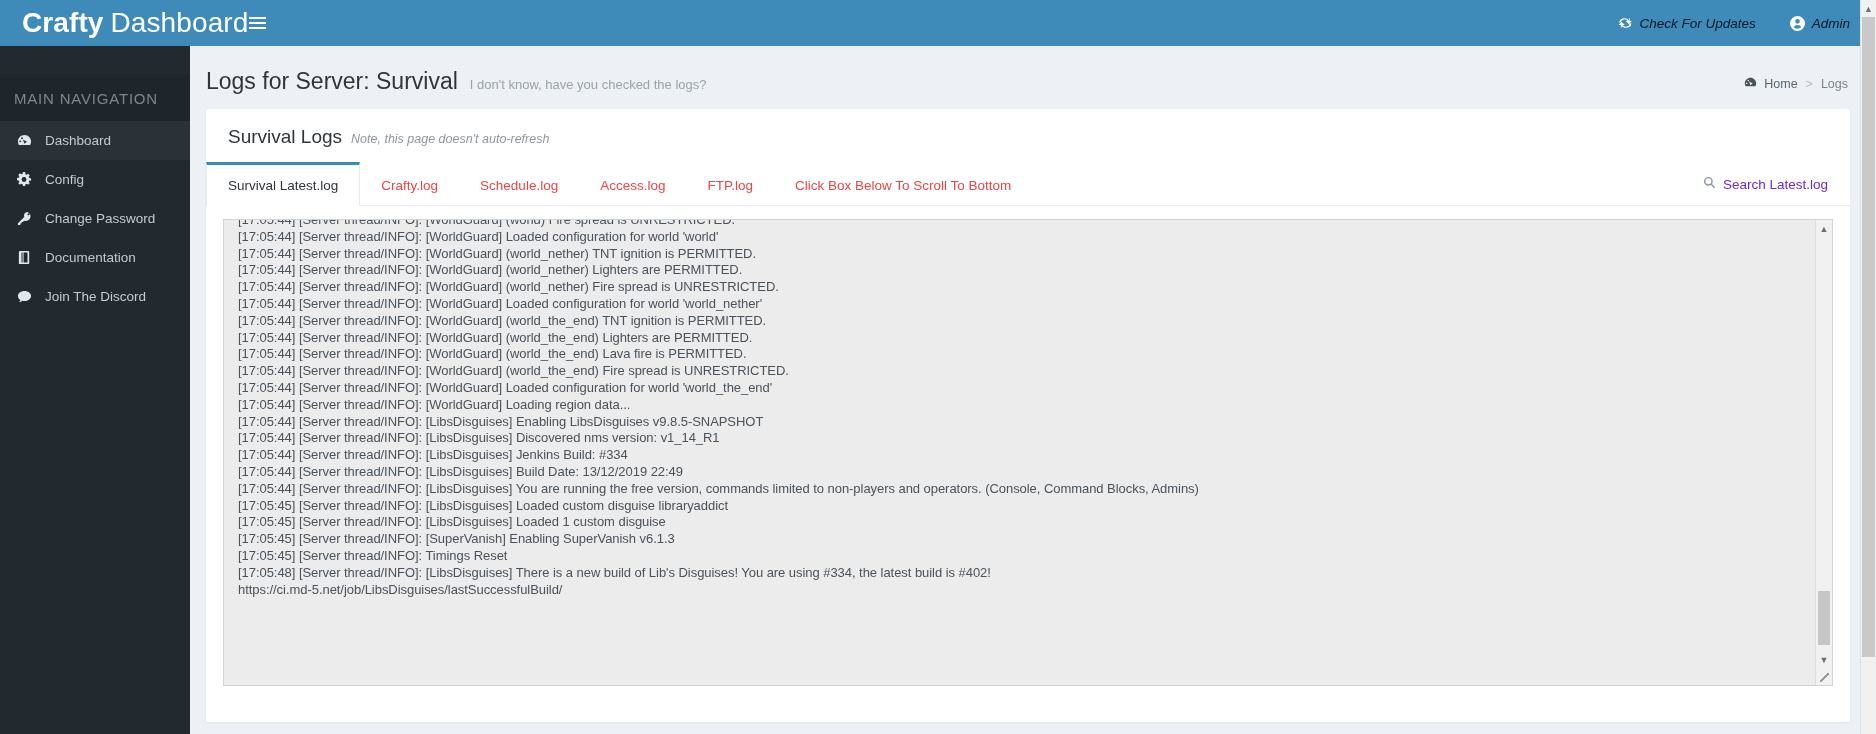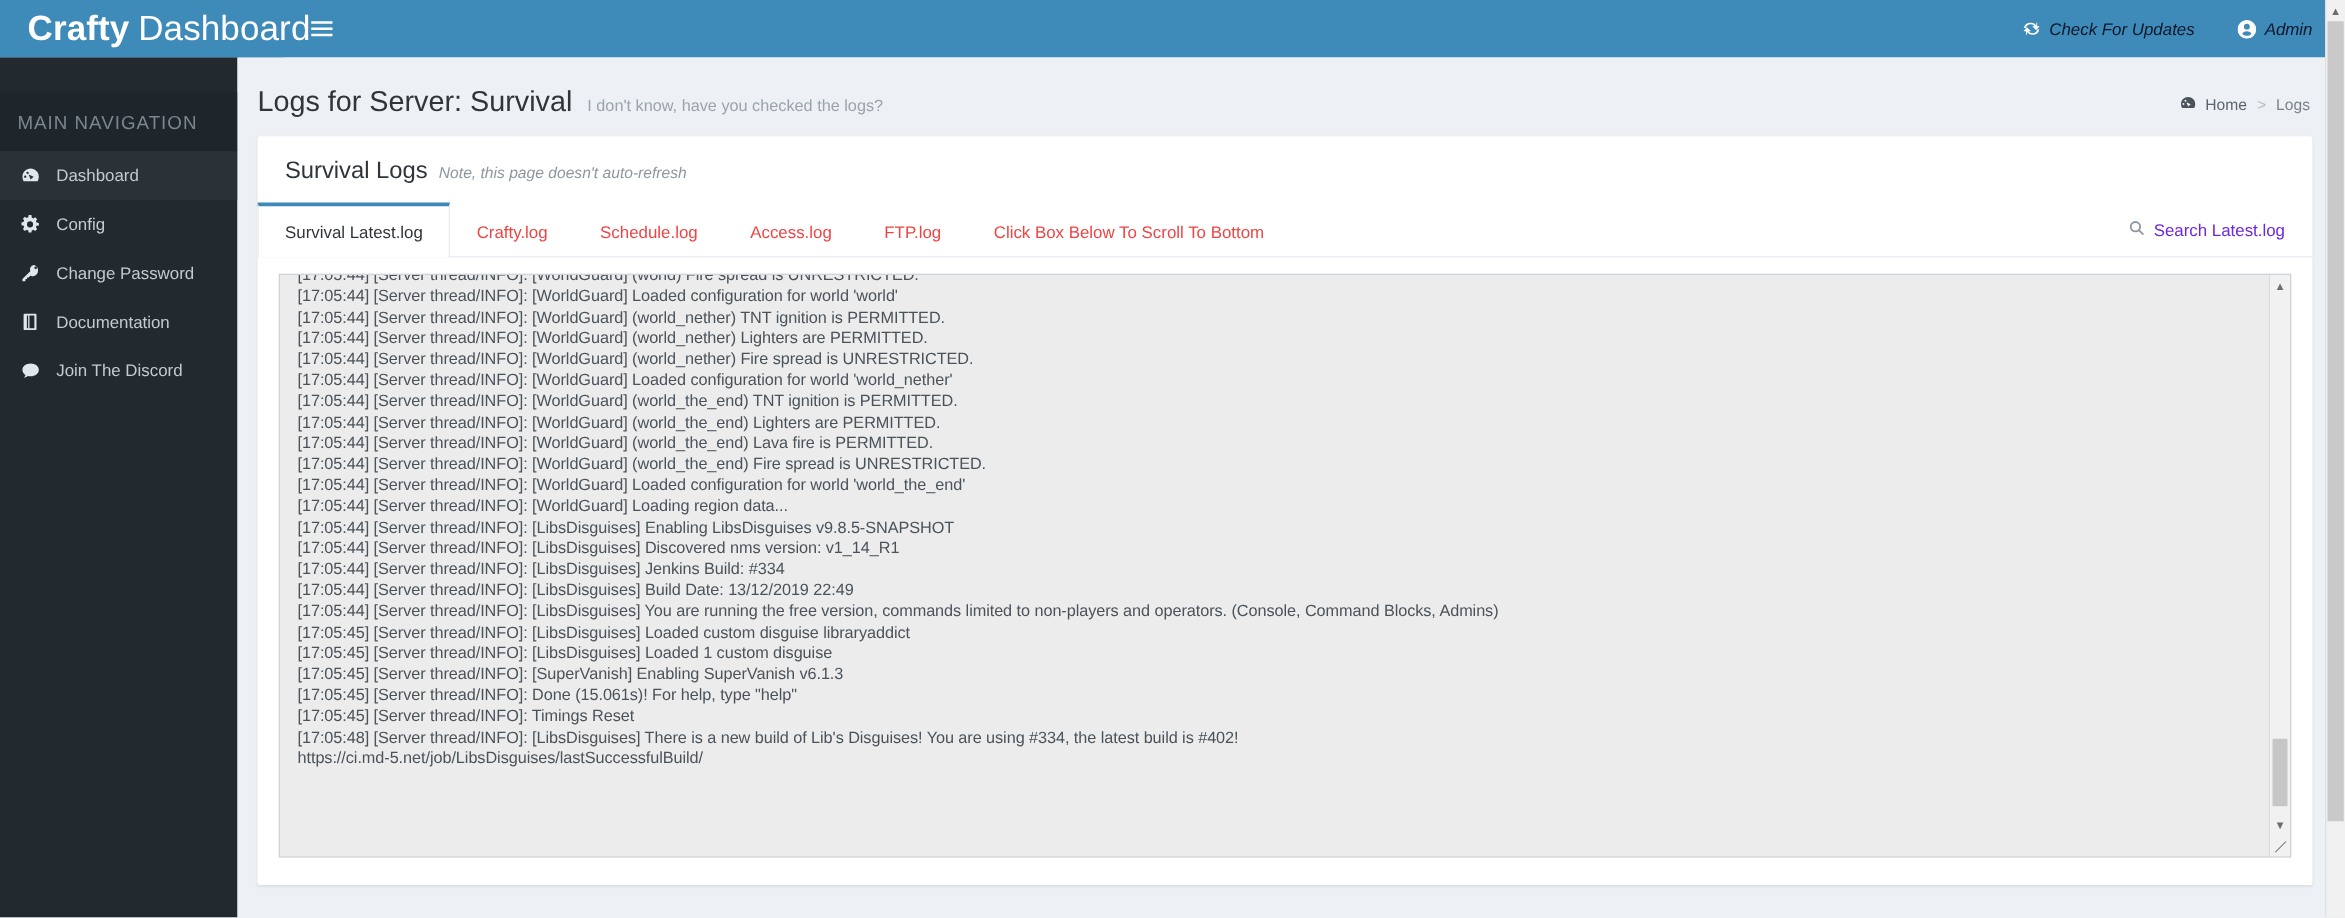--- a/index.html
+++ b/index.html
@@ -74,21 +74,21 @@
   .tab.active {
     border-top-color: #3e8ab8; color: #2f353b;
     border-left: 1px solid #e7eaee; border-right: 1px solid #e7eaee;
     background: #fff; margin-bottom: -1px; padding-bottom: 13px;
   }
   .tab-search {
     margin-left: auto; display: flex; align-items: center; gap: 7px;
     padding: 13px 22px 12px 0; font-size: 13.5px; color: #6d28d9; cursor: text;
   }
 
-  .log-wrap { padding: 13px 17px 22px 17px; }
+  .log-wrap { padding: 13px 17px 36px 17px; }
   .logbox {
     position: relative; background: #ececec; border: 1px solid #cfd4d9;
     height: 467px; overflow: hidden;
   }
   .logscroll { position: absolute; inset: 0 17px 0 0; overflow: hidden; padding: 0 0 0 14px; }
   .logline {
     font-family: "Liberation Sans", sans-serif;
     font-size: 13px; line-height: 16.8px; color: #4a525a; white-space: pre; letter-spacing: -0.05px;
   }
   .logline.clipped { margin-top: -8px; }
@@ -260,21 +260,20 @@
               <div class="logline">[17:05:44] [Server thread/INFO]: [WorldGuard] Loaded configuration for world 'world_the_end'</div>
               <div class="logline">[17:05:44] [Server thread/INFO]: [WorldGuard] Loading region data...</div>
               <div class="logline">[17:05:44] [Server thread/INFO]: [LibsDisguises] Enabling LibsDisguises v9.8.5-SNAPSHOT</div>
               <div class="logline">[17:05:44] [Server thread/INFO]: [LibsDisguises] Discovered nms version: v1_14_R1</div>
               <div class="logline">[17:05:44] [Server thread/INFO]: [LibsDisguises] Jenkins Build: #334</div>
               <div class="logline">[17:05:44] [Server thread/INFO]: [LibsDisguises] Build Date: 13/12/2019 22:49</div>
               <div class="logline">[17:05:44] [Server thread/INFO]: [LibsDisguises] You are running the free version, commands limited to non-players and operators. (Console, Command Blocks, Admins)</div>
               <div class="logline">[17:05:45] [Server thread/INFO]: [LibsDisguises] Loaded custom disguise libraryaddict</div>
               <div class="logline">[17:05:45] [Server thread/INFO]: [LibsDisguises] Loaded 1 custom disguise</div>
               <div class="logline">[17:05:45] [Server thread/INFO]: [SuperVanish] Enabling SuperVanish v6.1.3</div>
-              <div class="logline">[17:05:45] [Server thread/INFO]: Done (15.061s)! For help, type "help"</div>
               <div class="logline">[17:05:45] [Server thread/INFO]: Timings Reset</div>
               <div class="logline">[17:05:48] [Server thread/INFO]: [LibsDisguises] There is a new build of Lib's Disguises! You are using #334, the latest build is #402!</div>
               <div class="logline">https://ci.md-5.net/job/LibsDisguises/lastSuccessfulBuild/</div>
             </div>
             <div class="inner-sb">
               <div class="sb-arrow">▲</div>
               <div class="sb-thumb"></div>
               <div class="sb-arrow bottom">▼</div>
               <div class="sb-grip"></div>
             </div>

